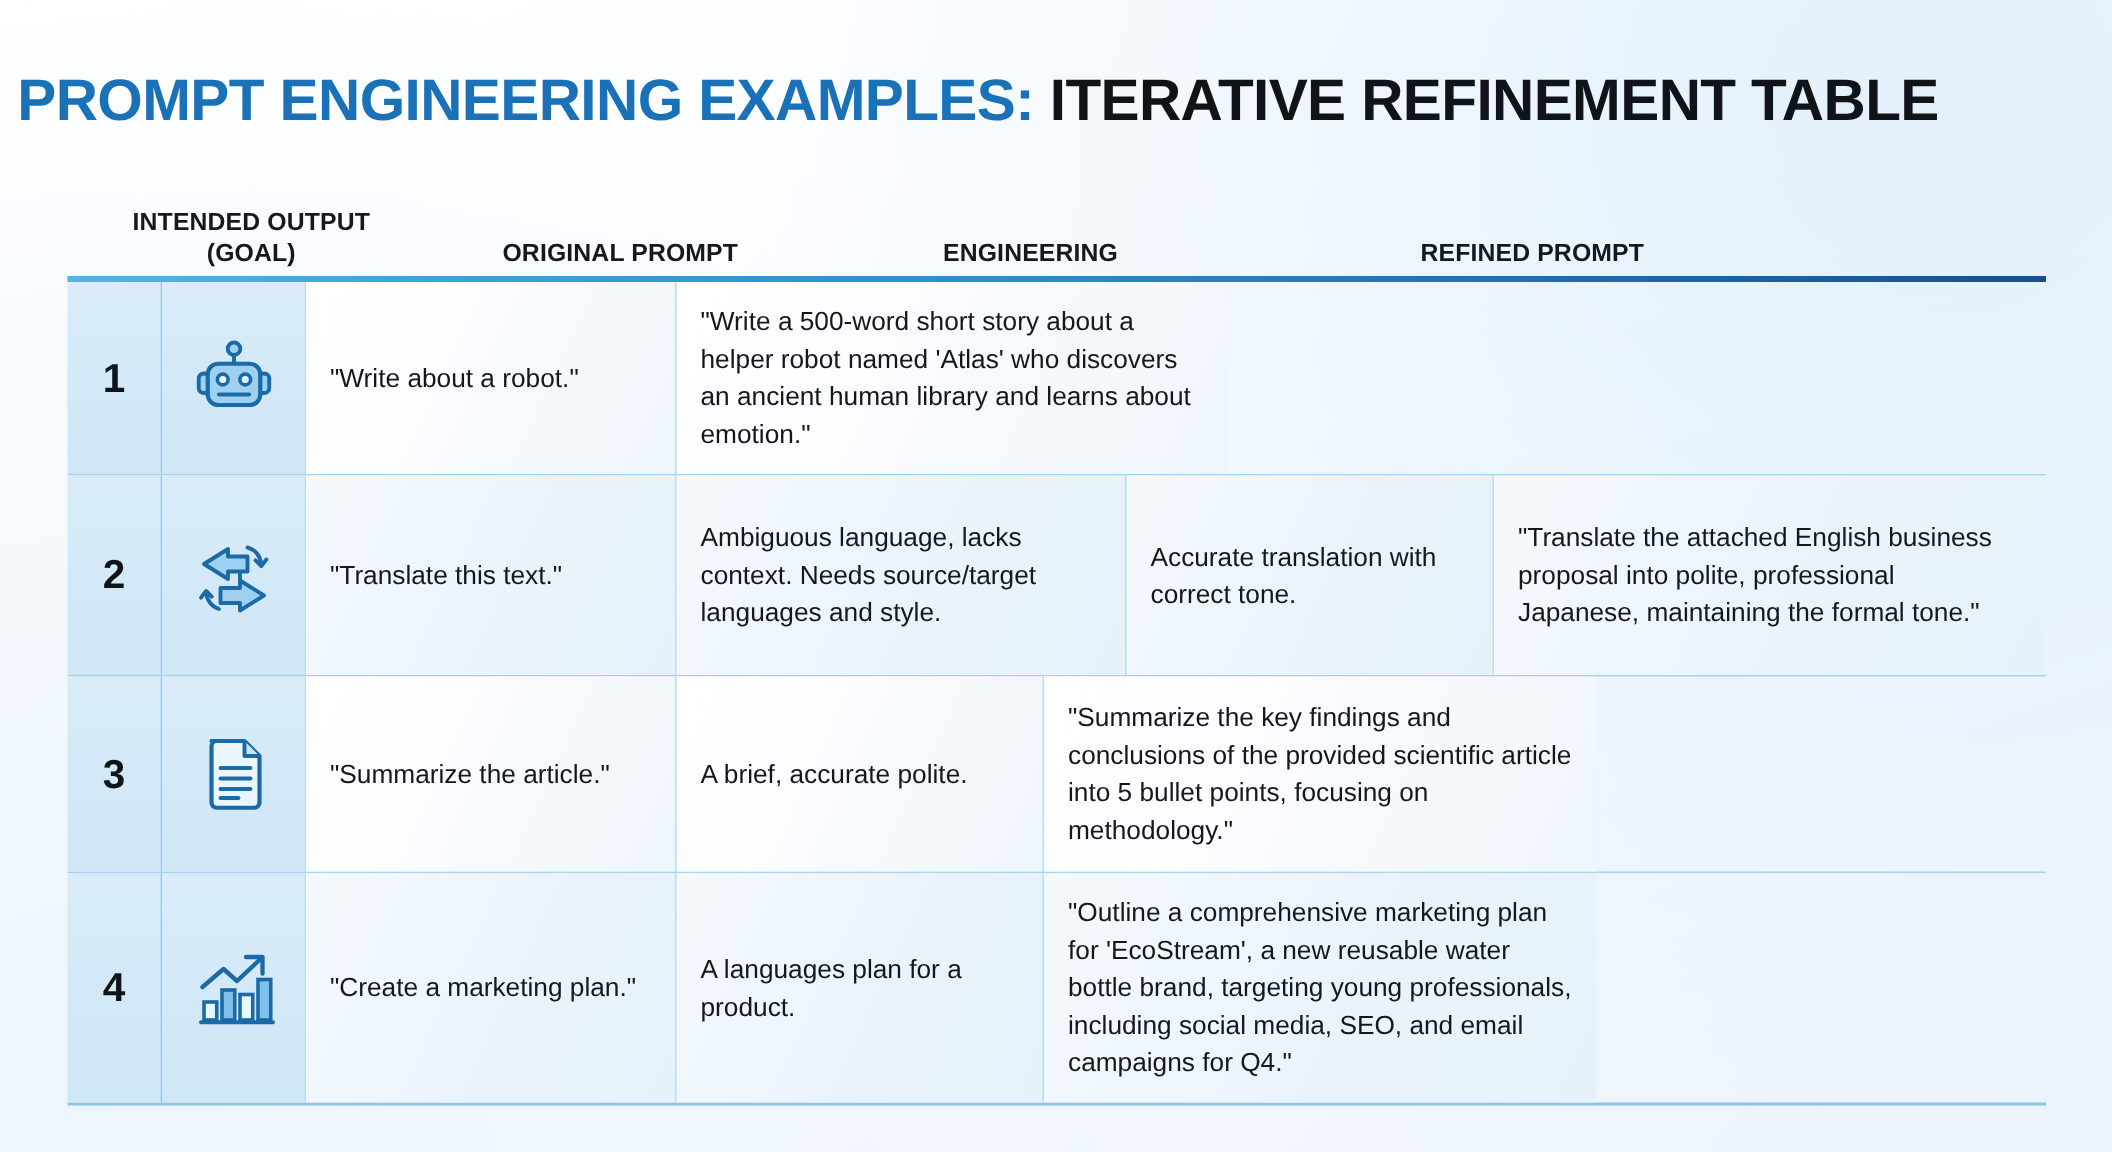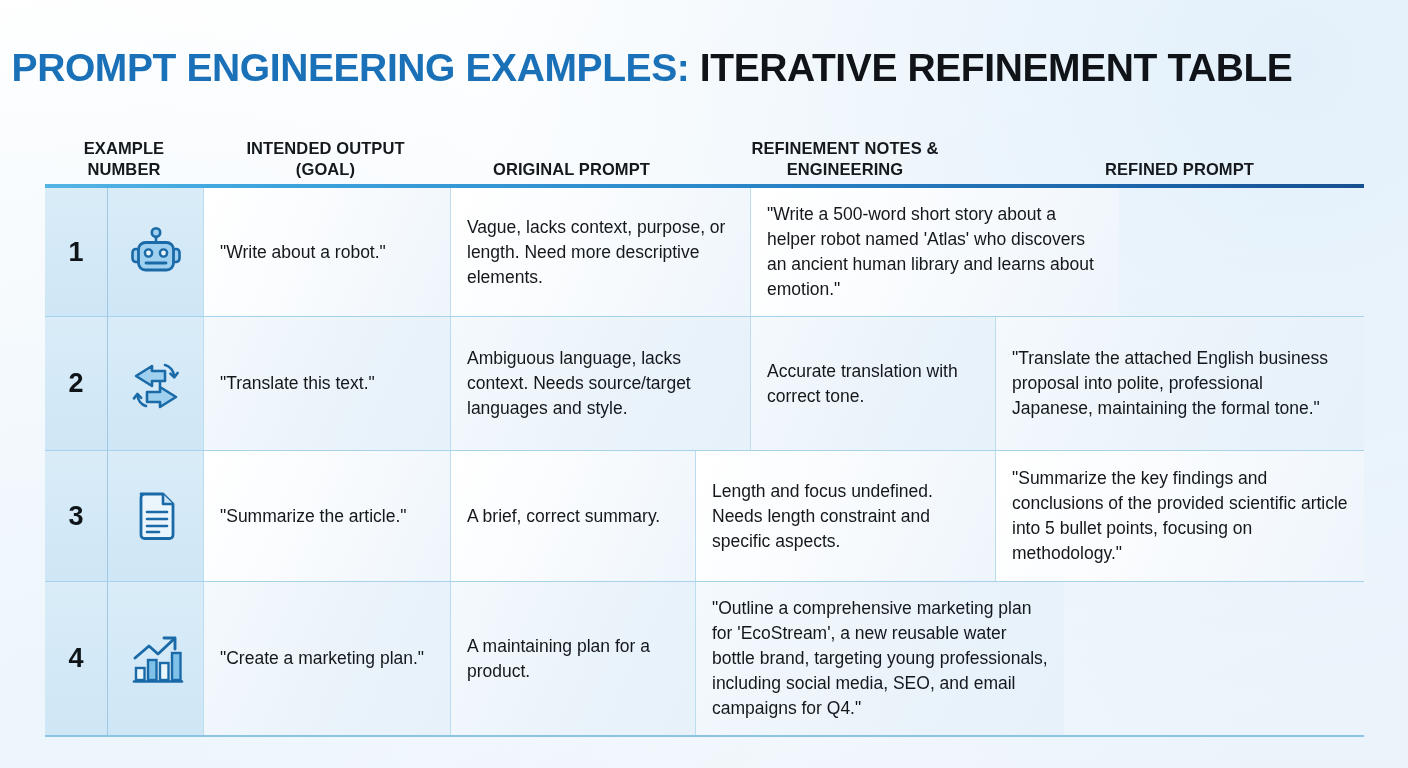--- a/index.html
+++ b/index.html
@@ -134,31 +134,26 @@
 
 <div class="page">
 
   <div class="title">
     <span class="t-blue">PROMPT ENGINEERING EXAMPLES:</span><span class="t-black"> ITERATIVE REFINEMENT TABLE</span>
   </div>
 
   <div class="table">
 
     <div class="head-row">
-      <div class="head-cell h-example">
-        <div>EXAMPLE</div>
-        <div>NUMBER</div>
-      </div>
       <div class="head-cell c-goal">
         <div>INTENDED OUTPUT</div>
         <div>(GOAL)</div>
       </div>
       <div class="head-cell c-orig">ORIGINAL PROMPT</div>
       <div class="head-cell c-notes">
-        <div>REFINEMENT NOTES &amp;</div>
         <div>ENGINEERING</div>
       </div>
       <div class="head-cell c-refine">REFINED PROMPT</div>
     </div>
 
     <div class="head-rule"></div>
 
     <div class="row row-h1">
       <div class="cell num tinted c-num">1</div>
       <div class="cell icon tinted c-icon">
@@ -169,23 +164,20 @@
           <rect x="45" y="26" width="7.5" height="13" rx="3.4" fill="#9fd0ef" stroke="#1a6aa8" stroke-width="2.6"></rect>
           <rect x="11.5" y="19.5" width="35" height="27.5" rx="7" fill="#9fd0ef" stroke="#1a6aa8" stroke-width="2.8"></rect>
           <circle cx="21.5" cy="30" r="3.6" fill="#eaf5fc" stroke="#1a6aa8" stroke-width="2.4"></circle>
           <circle cx="36.5" cy="30" r="3.6" fill="#eaf5fc" stroke="#1a6aa8" stroke-width="2.4"></circle>
           <line x1="19" y1="40" x2="39" y2="40" stroke="#1a6aa8" stroke-width="2.8" stroke-linecap="round"></line>
         </svg>
       </div>
       <div class="cell plain c-orig divider">
           <span class="txt">"Write about a robot."</span>
         </div>
-      <div class="cell plain c-notes divider">
-          <span class="txt">Vague, lacks context, purpose, or length. Need more descriptive elements.</span>
-        </div>
       <div class="cell plain c-refine divider">
           <span class="txt">"Write a 500-word short story about a helper robot named 'Atlas' who discovers an ancient human library and learns about emotion."</span>
         </div>
     </div>
 
     <div class="row row-h2">
       <div class="cell num tinted c-num">2</div>
       <div class="cell icon tinted c-icon">
         <svg width="58" height="58" viewBox="0 0 58 58">
           <path d="M25 11 L25 16 L38 16 L38 26 L25 26 L25 31 L9 21 Z" fill="#9fd0ef" stroke="#1a6aa8" stroke-width="2.6" stroke-linejoin="round"></path>
@@ -219,24 +211,21 @@
           <line x1="20" y1="25" x2="40" y2="25" stroke="#1a6aa8" stroke-width="2.6" stroke-linecap="round"></line>
           <line x1="20" y1="32" x2="40" y2="32" stroke="#1a6aa8" stroke-width="2.6" stroke-linecap="round"></line>
           <line x1="20" y1="39" x2="40" y2="39" stroke="#1a6aa8" stroke-width="2.6" stroke-linecap="round"></line>
           <line x1="20" y1="45" x2="32" y2="45" stroke="#1a6aa8" stroke-width="2.6" stroke-linecap="round"></line>
         </svg>
       </div>
       <div class="cell plain c-orig divider">
           <span class="txt">"Summarize the article."</span>
         </div>
       <div class="cell plain c-goal divider">
-          <span class="txt">A brief, correct summary.</span>
-        </div>
-      <div class="cell plain c-notes divider">
-          <span class="txt">Length and focus undefined. Needs length constraint and specific aspects.</span>
+          <span class="txt">A brief, accurate polite.</span>
         </div>
       <div class="cell plain c-refine divider">
           <span class="txt">"Summarize the key findings and conclusions of the provided scientific article into 5 bullet points, focusing on methodology."</span>
         </div>
     </div>
 
     <div class="row row-h4">
       <div class="cell num tinted c-num">4</div>
       <div class="cell icon tinted c-icon">
         <svg width="58" height="58" viewBox="0 0 58 58">
@@ -246,21 +235,21 @@
           <rect x="45" y="23" width="8.5" height="27" fill="#7fc1e8" stroke="#1a6aa8" stroke-width="2.4"></rect>
           <path d="M8 28 L22 16 L31 24 L47 9" fill="none" stroke="#1a6aa8" stroke-width="2.9" stroke-linecap="round" stroke-linejoin="round"></path>
           <path d="M37 8 L48 8 L48 19" fill="none" stroke="#1a6aa8" stroke-width="2.9" stroke-linecap="round" stroke-linejoin="round"></path>
           <line x1="7" y1="51.5" x2="55" y2="51.5" stroke="#1a6aa8" stroke-width="2.6" stroke-linecap="round"></line>
         </svg>
       </div>
       <div class="cell plain2 c-orig divider">
           <span class="txt">"Create a marketing plan."</span>
         </div>
       <div class="cell plain2 c-goal divider">
-          <span class="txt">A maintaining plan for a product.</span>
+          <span class="txt">A languages plan for a product.</span>
         </div>
       <div class="cell plain2 c-refine divider">
           <span class="txt">"Outline a comprehensive marketing plan for 'EcoStream', a new reusable water bottle brand, targeting young professionals, including social media, SEO, and email campaigns for Q4."</span>
         </div>
     </div>
 
   </div>
 </div>
 
 </body></html>

